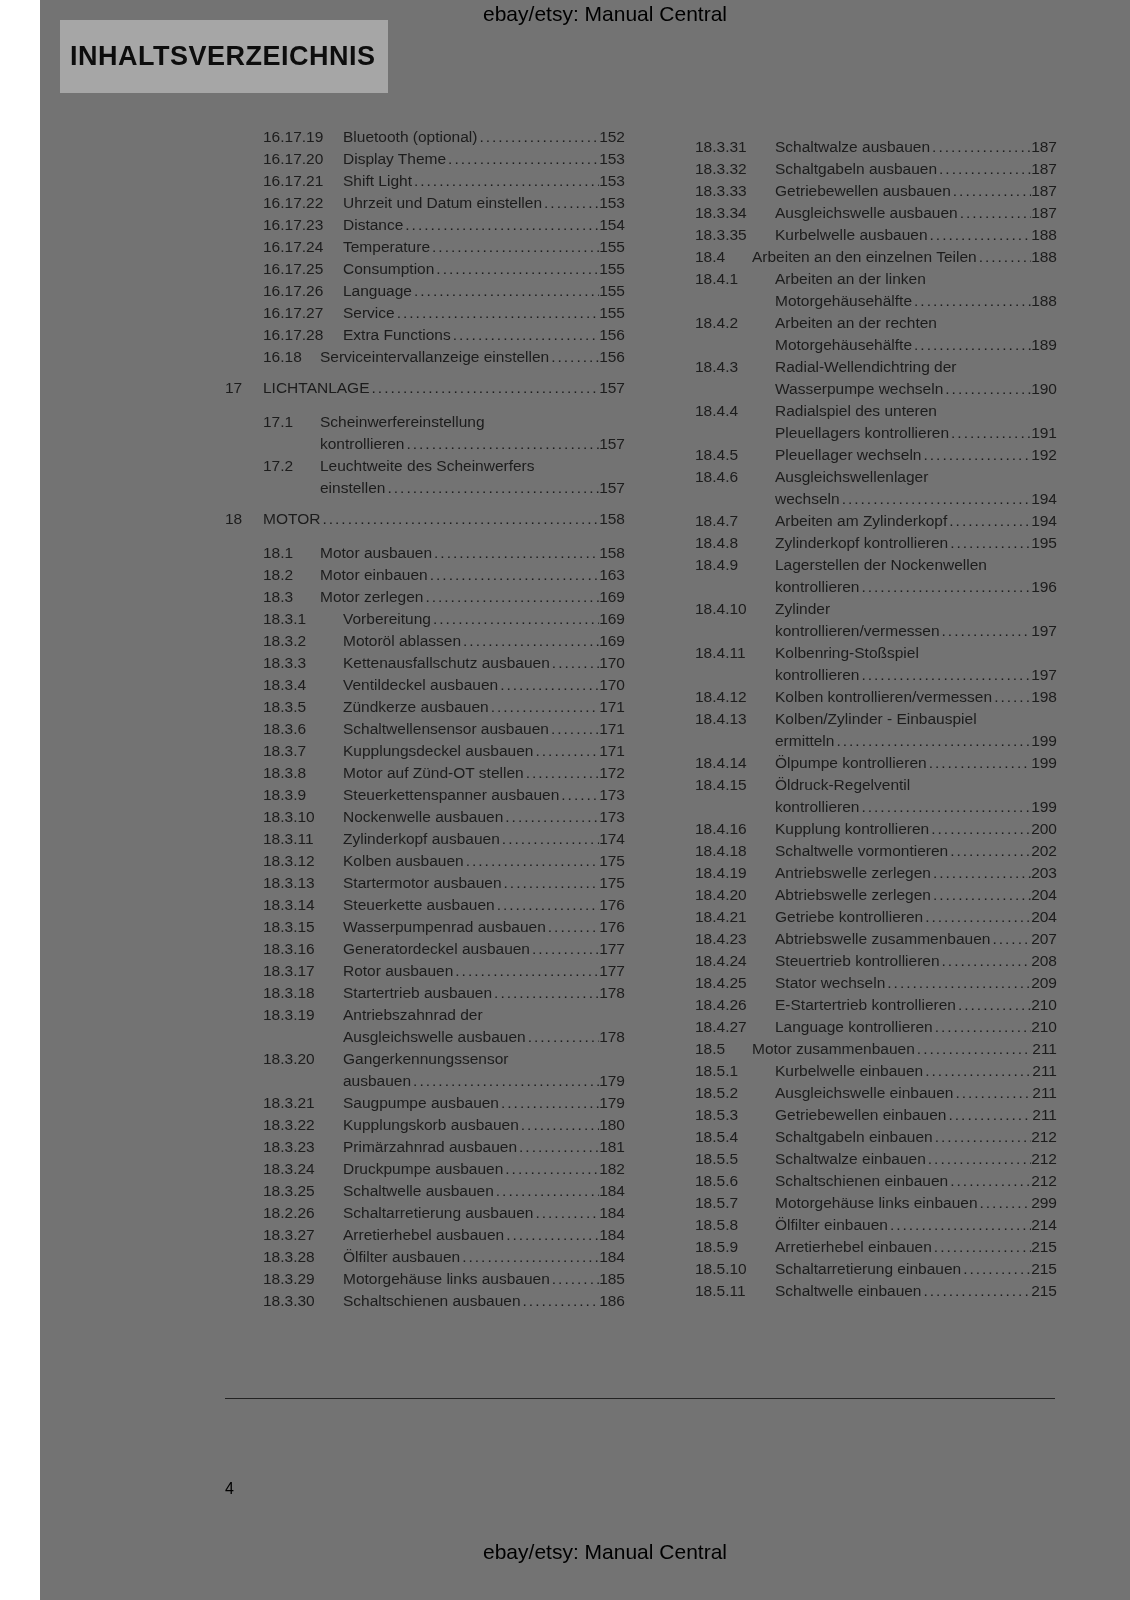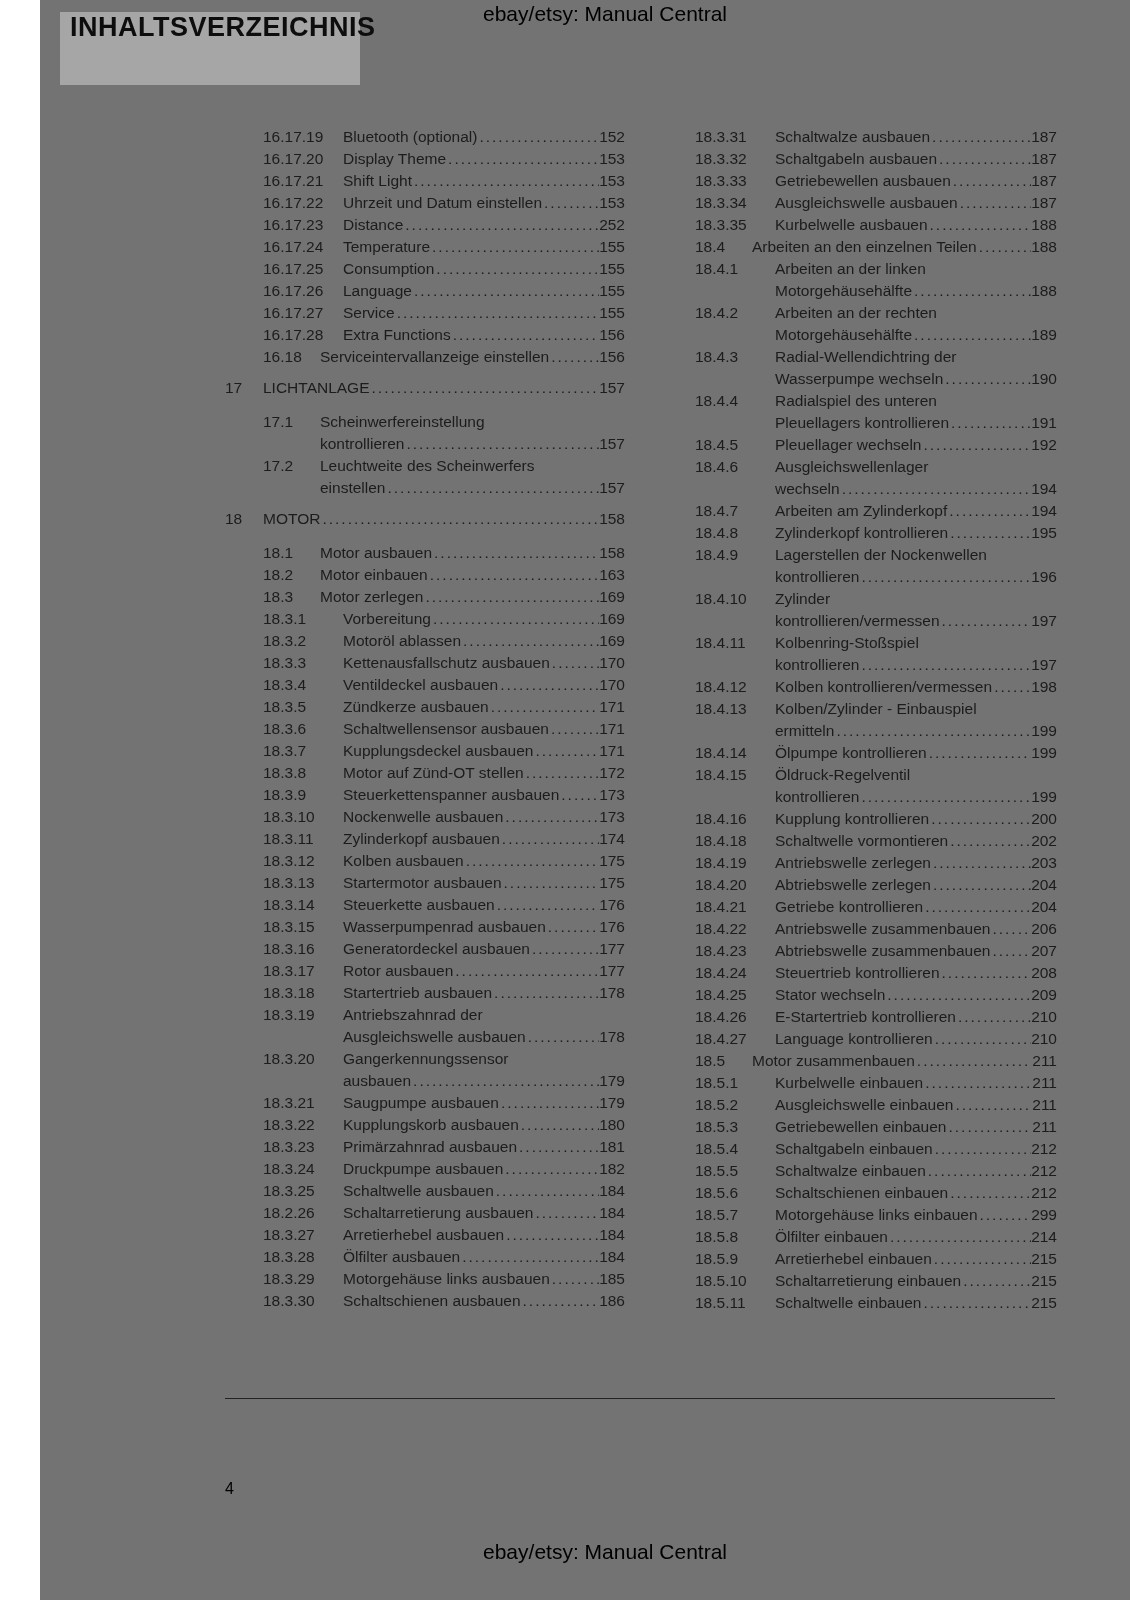--- a/index.html
+++ b/index.html
@@ -15,38 +15,39 @@
   }
   .top-header {
     position: absolute;
     top: 2px; left: 0; right: 0;
     text-align: center;
     font-size: 21px;
     color: #000;
   }
   .heading-box {
     position: absolute;
-    left: 20px; top: 12px;
-    width: 300px; height: 73px;
+    left: 20px; top: 20px;
+    width: 328px; height: 73px;
     background: #a6a6a6;
     display: flex;
-    align-items: flex-start;
+    align-items: center;
   }
   .heading-box span {
     padding-left: 10px;
     font-size: 27px;
     font-weight: bold;
     color: #0d0d0d;
     letter-spacing: 0.5px;
   }
   .content {
     position: absolute;
     left: 185px; top: 126px;
     display: flex;
     gap: 32px;
+    align-items: center;
   }
   .col { width: 400px; }
   .entry {
     position: relative;
     line-height: 22px;
     font-size: 15.5px;
   }
   .entry .num { position: absolute; top: 0; }
   .lvl1 { padding-left: 38px; margin-top: 9px; margin-bottom: 12px; }
   .lvl1 .num { left: 0; }
@@ -132,21 +133,21 @@
             <span class="ttext">Uhrzeit und Datum einstellen</span>
             <span class="leader"></span>
             <span class="pagenum">153</span>
           </div>
         </div>
         <div class="entry lvl3">
           <span class="num">16.17.23</span>
           <div class="tline-last">
             <span class="ttext">Distance</span>
             <span class="leader"></span>
-            <span class="pagenum">252</span>
+            <span class="pagenum">154</span>
           </div>
         </div>
         <div class="entry lvl3">
           <span class="num">16.17.24</span>
           <div class="tline-last">
             <span class="ttext">Temperature</span>
             <span class="leader"></span>
             <span class="pagenum">155</span>
           </div>
         </div>
@@ -701,28 +702,20 @@
             <span class="leader"></span>
             <span class="pagenum">204</span>
           </div>
         </div>
         <div class="entry lvl3">
           <span class="num">18.4.21</span>
           <div class="tline-last">
             <span class="ttext">Getriebe kontrollieren</span>
             <span class="leader"></span>
             <span class="pagenum">204</span>
-          </div>
-        </div>
-        <div class="entry lvl3">
-          <span class="num">18.4.22</span>
-          <div class="tline-last">
-            <span class="ttext">Antriebswelle zusammenbauen</span>
-            <span class="leader"></span>
-            <span class="pagenum">206</span>
           </div>
         </div>
         <div class="entry lvl3">
           <span class="num">18.4.23</span>
           <div class="tline-last">
             <span class="ttext">Abtriebswelle zusammenbauen</span>
             <span class="leader"></span>
             <span class="pagenum">207</span>
           </div>
         </div>

